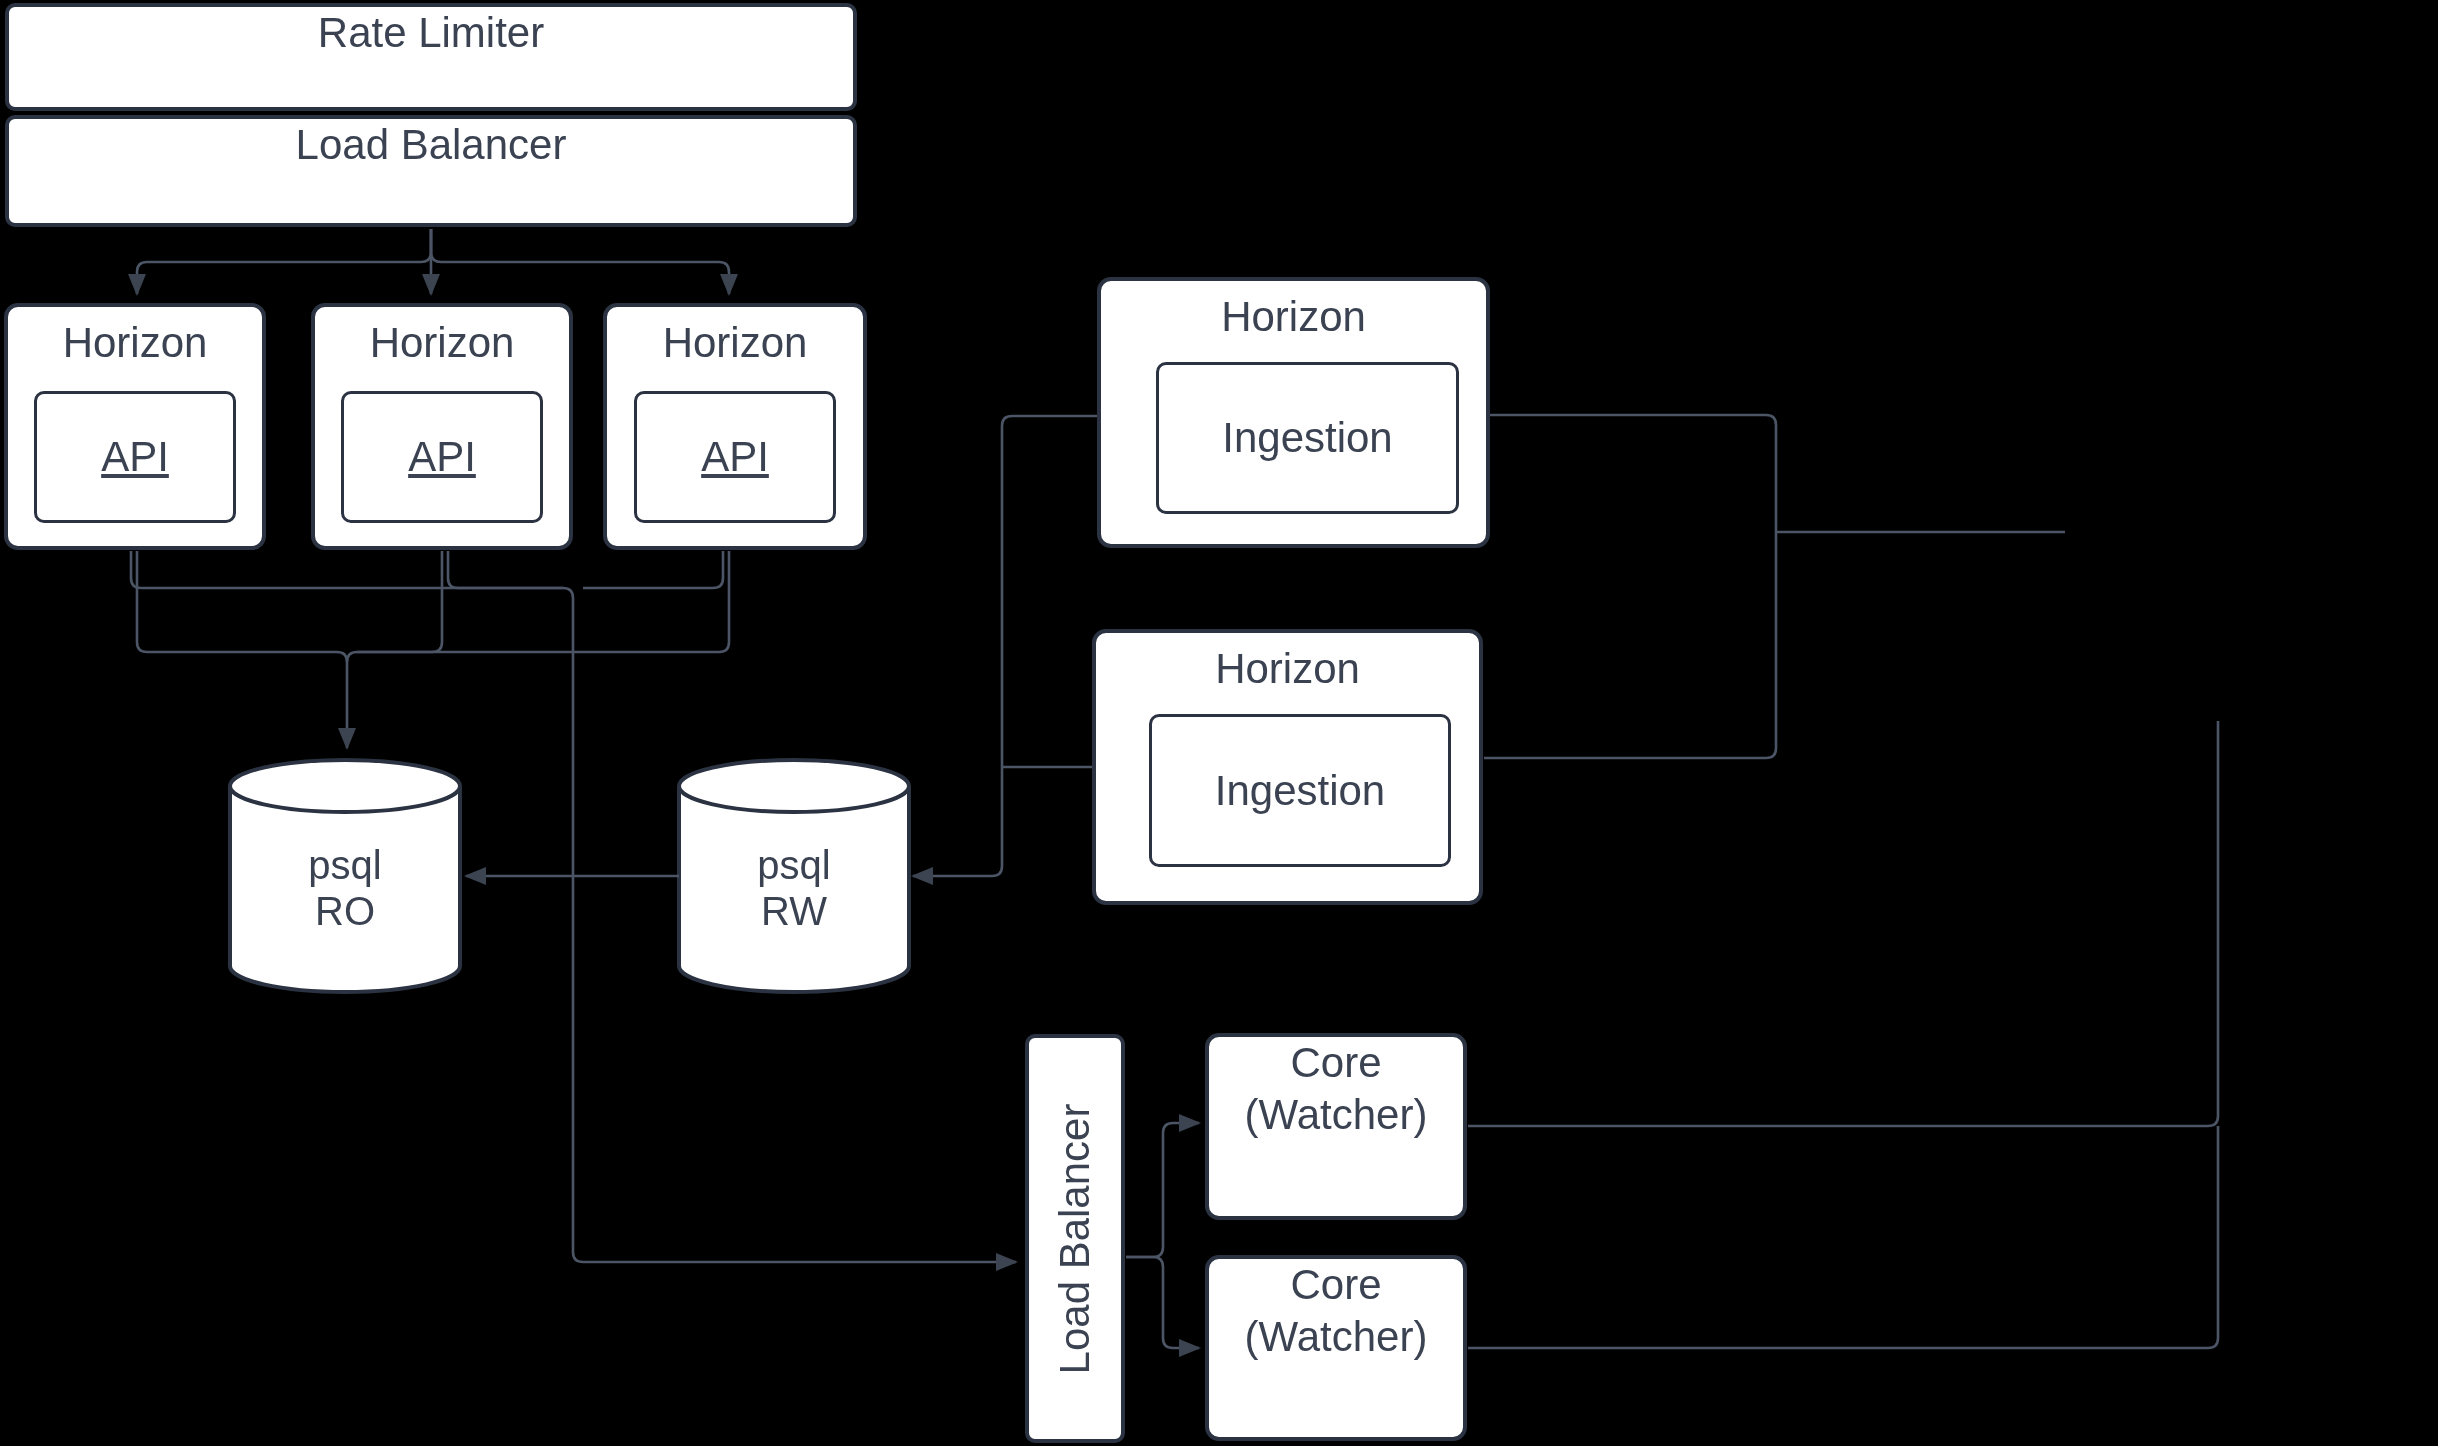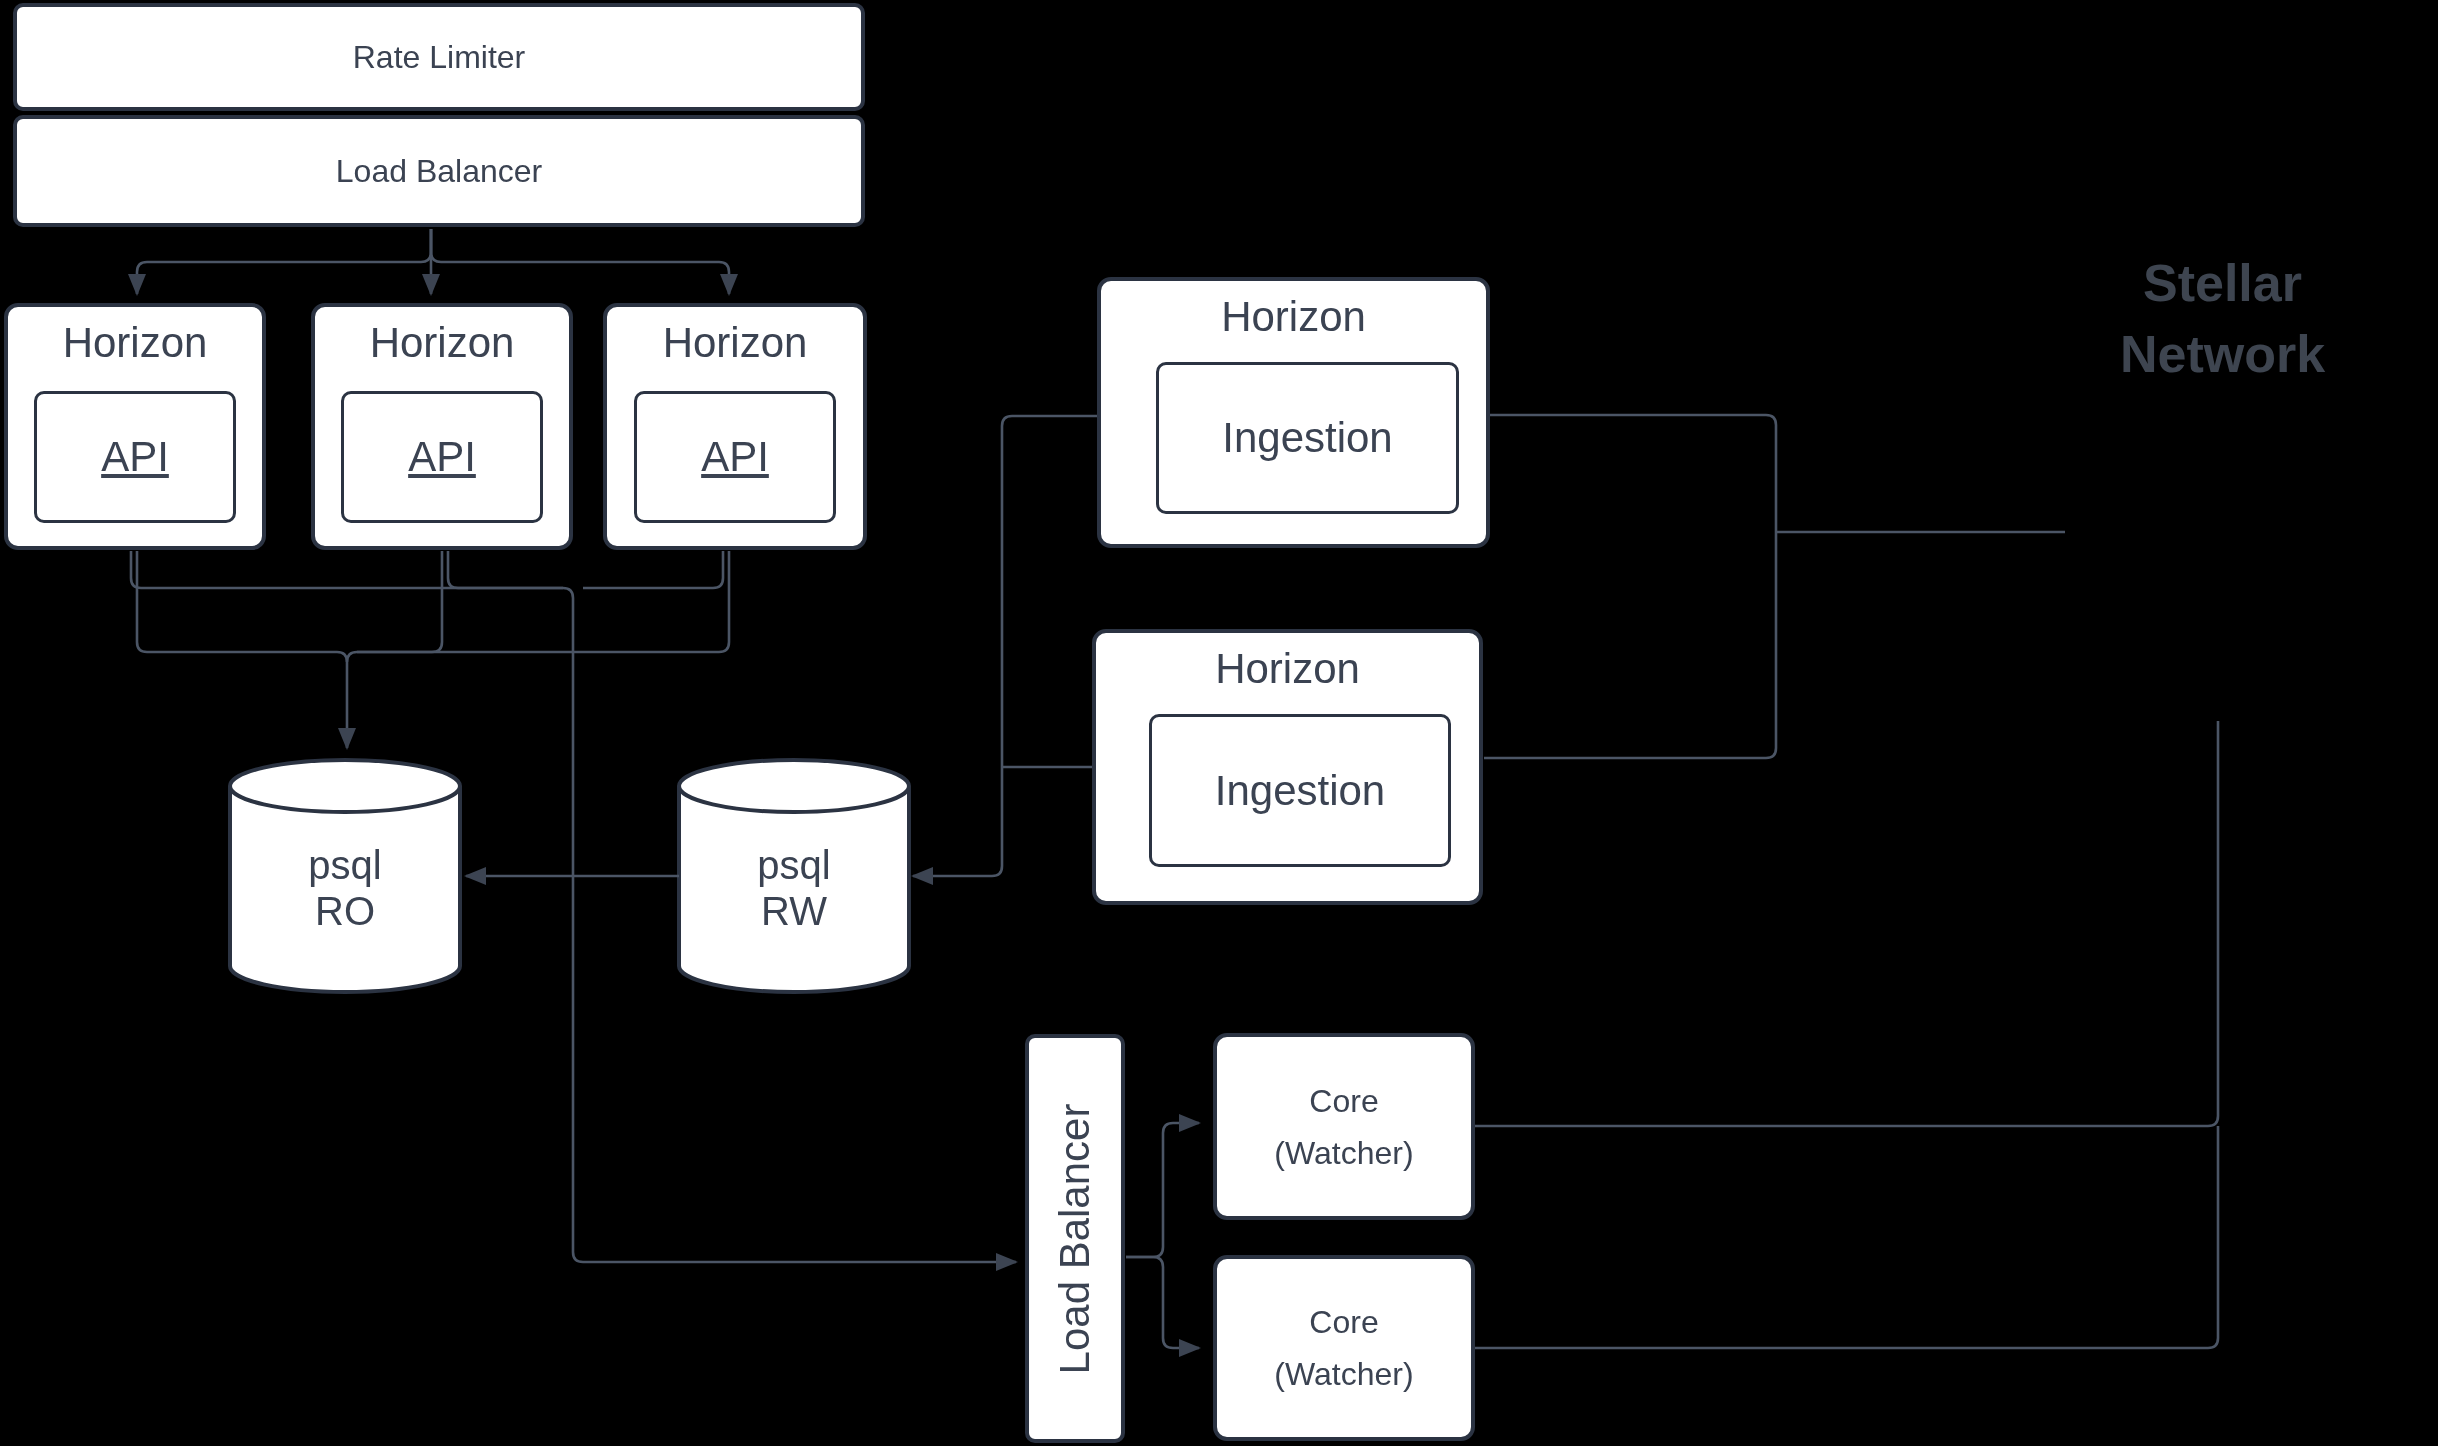--- a/index.html
+++ b/index.html
@@ -20,22 +20,22 @@
   .edge{fill:none;stroke:var(--connector);stroke-width:2.6;}
   .shape{fill:var(--node-fill);stroke:var(--node-border);stroke-width:4;}
   .node{
     position:absolute;background:var(--node-fill);
     border:4px solid var(--node-border);border-radius:14px;box-sizing:border-box;
   }
   .node .title{
     position:absolute;top:12px;left:0;right:0;text-align:center;
     font-size:42px;line-height:48px;
   }
-  .node.center-label{display:flex;align-items:center;justify-content:center;
-    font-size:32px;text-align:center;line-height:52px;margin-left:8px;}
+  .node.center-label{display:flex;align-items:flex-start;justify-content:center;
+    font-size:42px;text-align:center;line-height:52px;}
   .subnode{
     position:absolute;background:var(--node-fill);
     border:3px solid var(--node-border);border-radius:10px;box-sizing:border-box;
     display:flex;align-items:center;justify-content:center;font-size:42px;
   }
   .cyl-label{
     position:absolute;width:230px;text-align:center;
     font-size:40px;line-height:46px;
   }
   .vertical-label{
@@ -188,18 +188,14 @@
       <span style="display:block">(Watcher)</span>
     </span>
   </div>
   <div class="node center-label" id="core-2">
     <span>
       <span style="display:block">Core</span>
       <span style="display:block">(Watcher)</span>
     </span>
   </div>
 
-  <div class="network-label">
-    <div>Stellar</div>
-    <div>Network</div>
-  </div>
 
 </div>
 
 </body></html>

